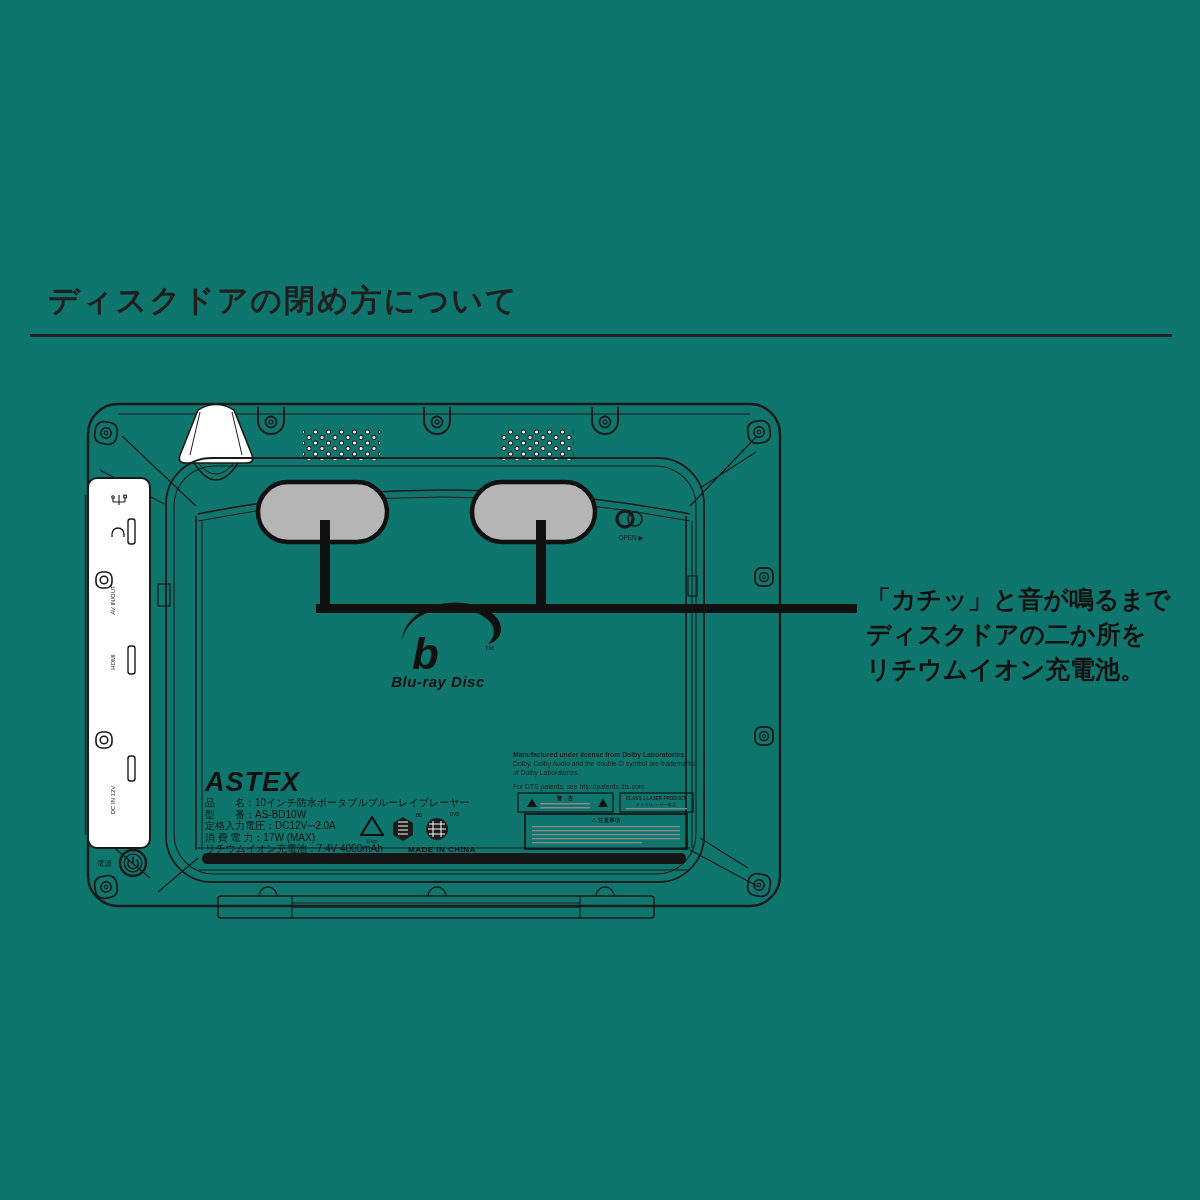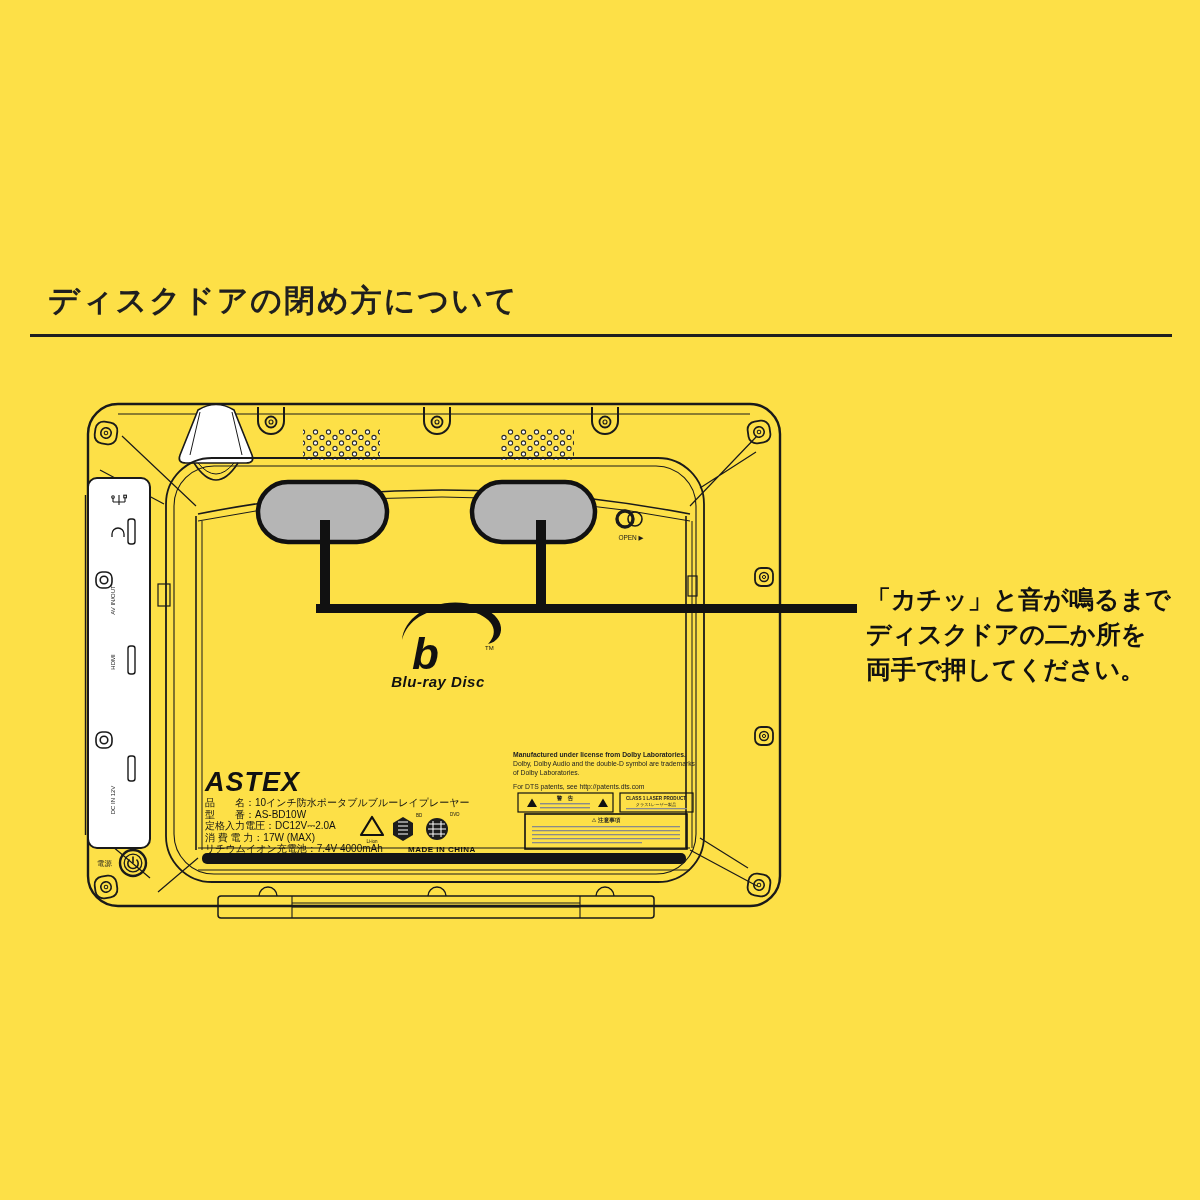--- a/index.html
+++ b/index.html
@@ -1,35 +1,35 @@
 <!DOCTYPE html>
 <html><head>
 <meta charset="utf-8">
 <style>
   html,body{margin:0;padding:0;background:#fff;}
-  #canvas{position:relative;width:1200px;height:1200px;background:#fde047;overflow:hidden;
+  #canvas{position:relative;width:1200px;height:1200px;background:#0f766e;overflow:hidden;
           font-family:"Liberation Sans","DejaVu Sans",sans-serif;color:#1a1a1a;}
   .title{position:absolute;left:48px;top:280px;font-size:31px;font-weight:700;letter-spacing:2px;color:#1f1f1f;}
   .rule{position:absolute;left:30px;top:334px;width:1142px;height:3px;background:#1f1f1f;}
   .callout-text{position:absolute;left:866px;top:582px;font-size:25px;line-height:35px;font-weight:600;color:#111;}
   svg text{font-family:"Liberation Sans","DejaVu Sans",sans-serif;}
   .fineline{fill:#8a8a8a;}
 </style>
 </head>
 <body>
 
 <div id="canvas">
 
   <div class="title">ディスクドアの閉め方について</div>
   <div class="rule"></div>
 
   <div class="callout-text">
     <div>「カチッ」と音が鳴るまで</div>
     <div>ディスクドアの二か所を</div>
-    <div>両手で押してください。</div>
+    <div>リチウムイオン充電池。</div>
   </div>
 
   <svg width="1200" height="1200" viewBox="0 0 1200 1200" style="position:absolute;left:0;top:0">
     <defs>
       <pattern id="dots" width="13" height="11" patternUnits="userSpaceOnUse">
         <circle cx="3.5" cy="3" r="2.1" fill="#fff" stroke="#2a2a2a" stroke-width="1.1"></circle>
         <circle cx="10" cy="8.5" r="2.1" fill="#fff" stroke="#2a2a2a" stroke-width="1.1"></circle>
       </pattern>
     </defs>
 

